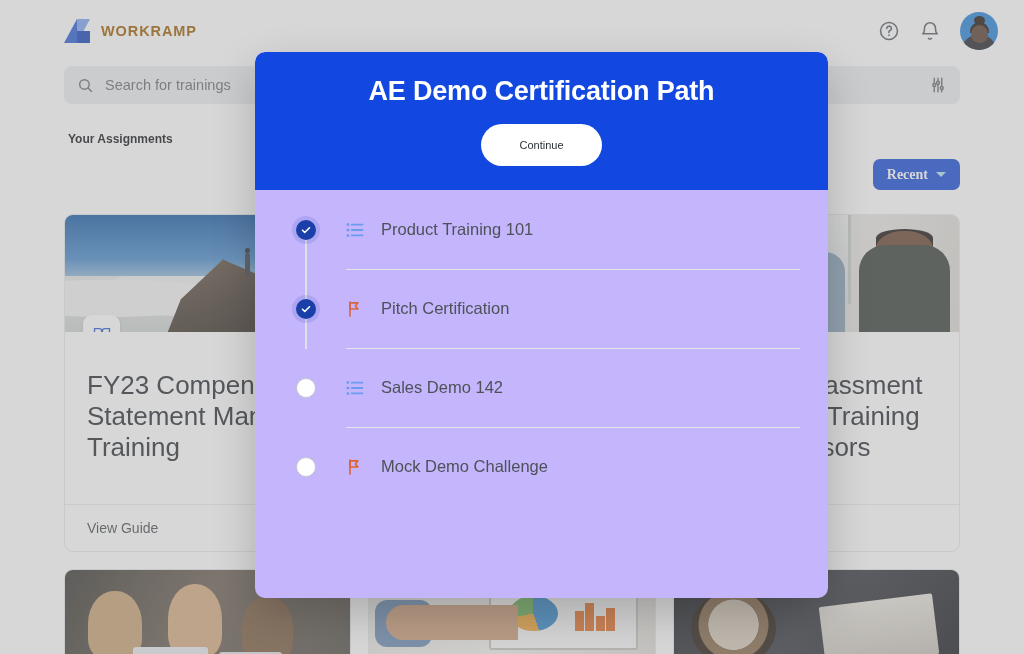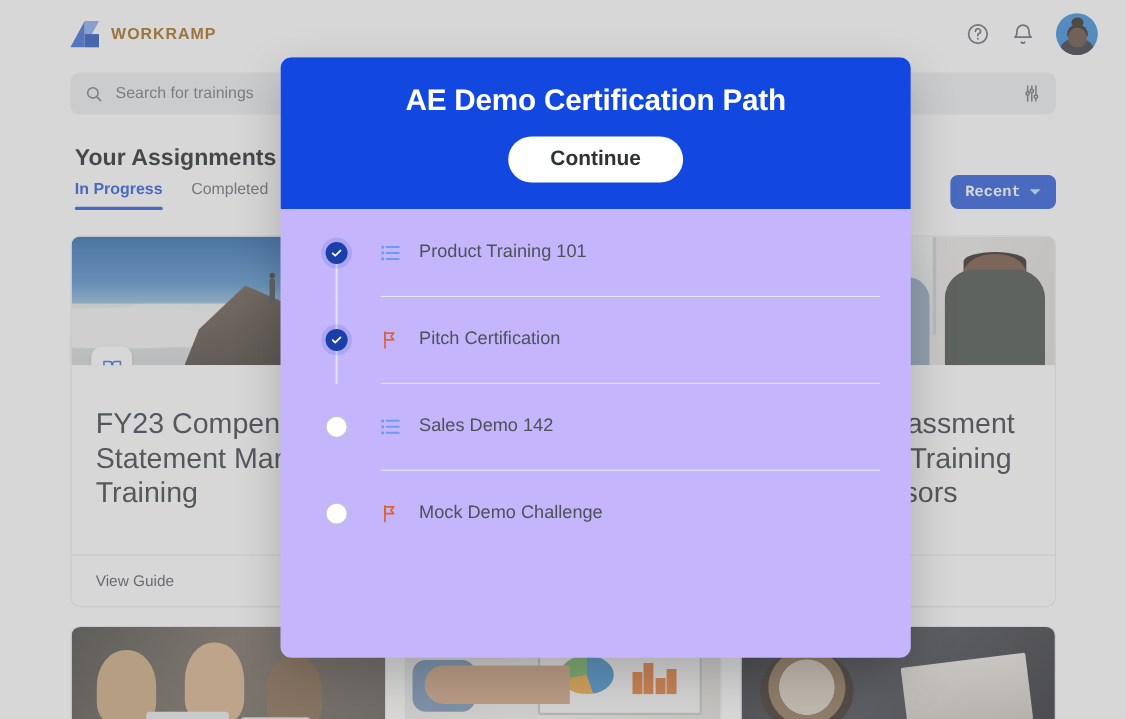--- a/index.html
+++ b/index.html
@@ -103,41 +103,41 @@
     font-family: "Liberation Sans", sans-serif;
     font-size: 14.5px; color: #3c4145;
     margin-left: 11px; flex: 1 1 auto;
   }
   .search-input::placeholder { color: #6d7277; }
   .filter-icon { color: #6b7075; flex: 0 0 auto; }
 
   
   .section-title {
     position: absolute; left: 68px; top: 132px;
-    font-size: 21px; font-weight: 700; color: #16181c;
+    font-size: 12px; font-weight: 700; color: #16181c;
   }
   .tabs {
     position: absolute; left: 68px; top: 164px;
     display: flex; gap: 26px;
   }
   .tab {
     font-size: 14.5px; color: #62676d; padding-bottom: 11px;
     position: relative; white-space: nowrap;
   }
   .tab.active { color: #1b4fd8; font-weight: 600; }
   .tab.active::after {
     content: ""; position: absolute; left: 0; right: 0; bottom: 0;
     height: 3px; background: #1b4fd8; border-radius: 2px;
   }
   .sort-btn {
     position: absolute; right: 64px; top: 159px;
     background: #1b4fd8; color: #fff;
     border: 0; border-radius: 7px;
     height: 31px; padding: 0 14px;
-    font-family: Liberation Mono, monospace;
+    font-family: Liberation Serif, serif;
     font-size: 14px; font-weight: 600;
     display: flex; align-items: center; gap: 8px;
     cursor: pointer;
   }
   .caret { width: 0; height: 0; border-left: 5px solid transparent; border-right: 5px solid transparent; border-top: 5px solid #cfe; opacity: .85; }
 
   
   .cards {
     position: absolute;
     left: 64px; right: 64px; top: 214px;
@@ -316,21 +316,21 @@
     color: #ffffff;
     font-size: 27px; font-weight: 700; letter-spacing: -0.2px;
     text-align: center;
   }
   .continue-btn {
     margin-top: 17px;
     background: #ffffff; color: #2d3237;
     border: 0; border-radius: 22px;
     height: 42px; padding: 0 38px;
     font-family: "Liberation Sans", sans-serif;
-    font-size: 19px; font-weight: 700;
+    font-size: 11px; font-weight: 400;
     cursor: pointer;
   }
 
   .steps { padding: 0 28px 0 28px; position: relative; }
   .step {
     display: flex; align-items: center;
     height: 79px;
     position: relative;
     gap: 0;
   }
@@ -421,25 +421,20 @@
     <svg class="filter-icon" width="18" height="18" viewBox="0 0 24 24" fill="none" stroke="currentColor" stroke-width="1.9" stroke-linecap="round">
       <path d="M7 3v7M7 14v7M12 3v4M12 11v10M17 3v11M17 18v3"></path>
       <circle cx="7" cy="12" r="2"></circle>
         <circle cx="12" cy="9" r="2"></circle>
         <circle cx="17" cy="16" r="2"></circle>
     </svg>
   </div>
 
   <div class="section-title">Your Assignments</div>
 
-  <div class="tabs">
-    <div class="tab active">In Progress</div>
-    <div class="tab">Completed</div>
-    <div class="tab">A</div>
-  </div>
 
   <button class="sort-btn">
     <span>Recent</span>
     <span class="caret"></span>
   </button>
 
   <div class="cards">
 
     <div class="card">
       <div class="card-img">

